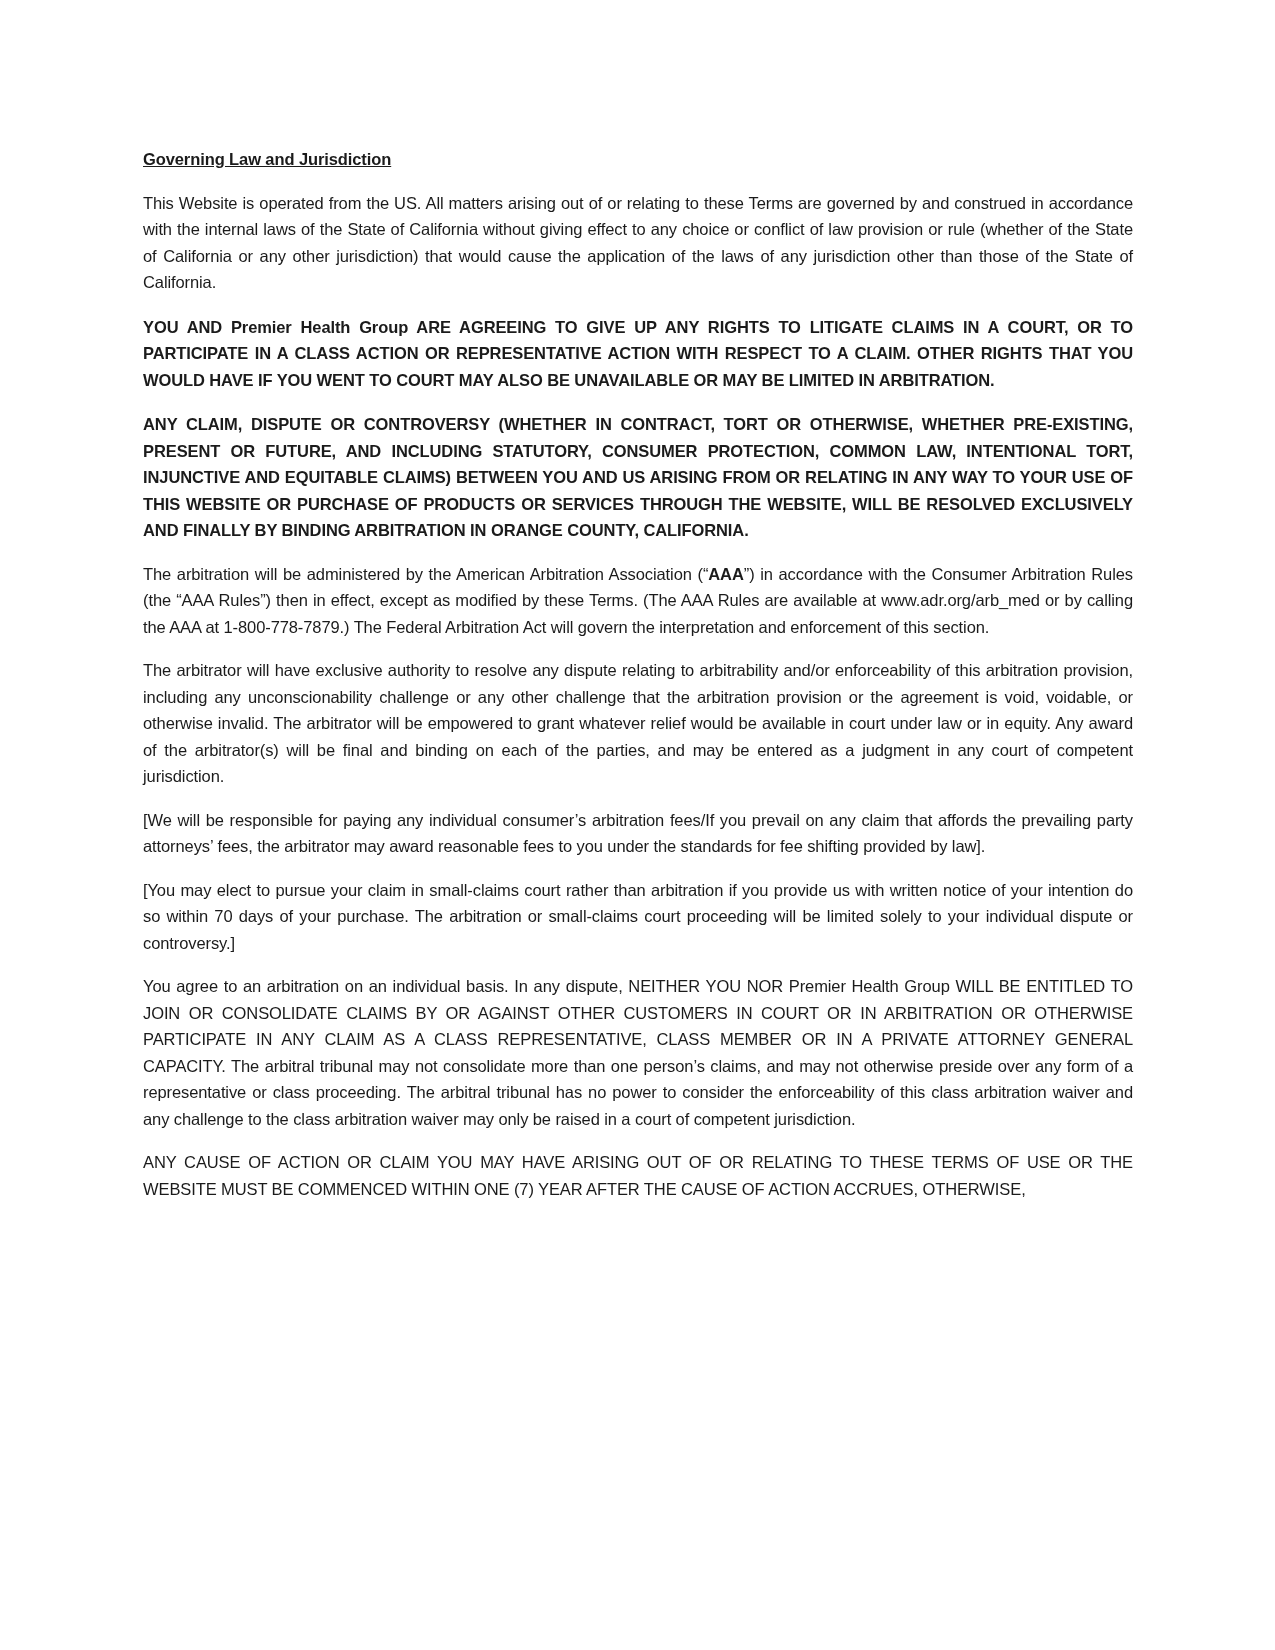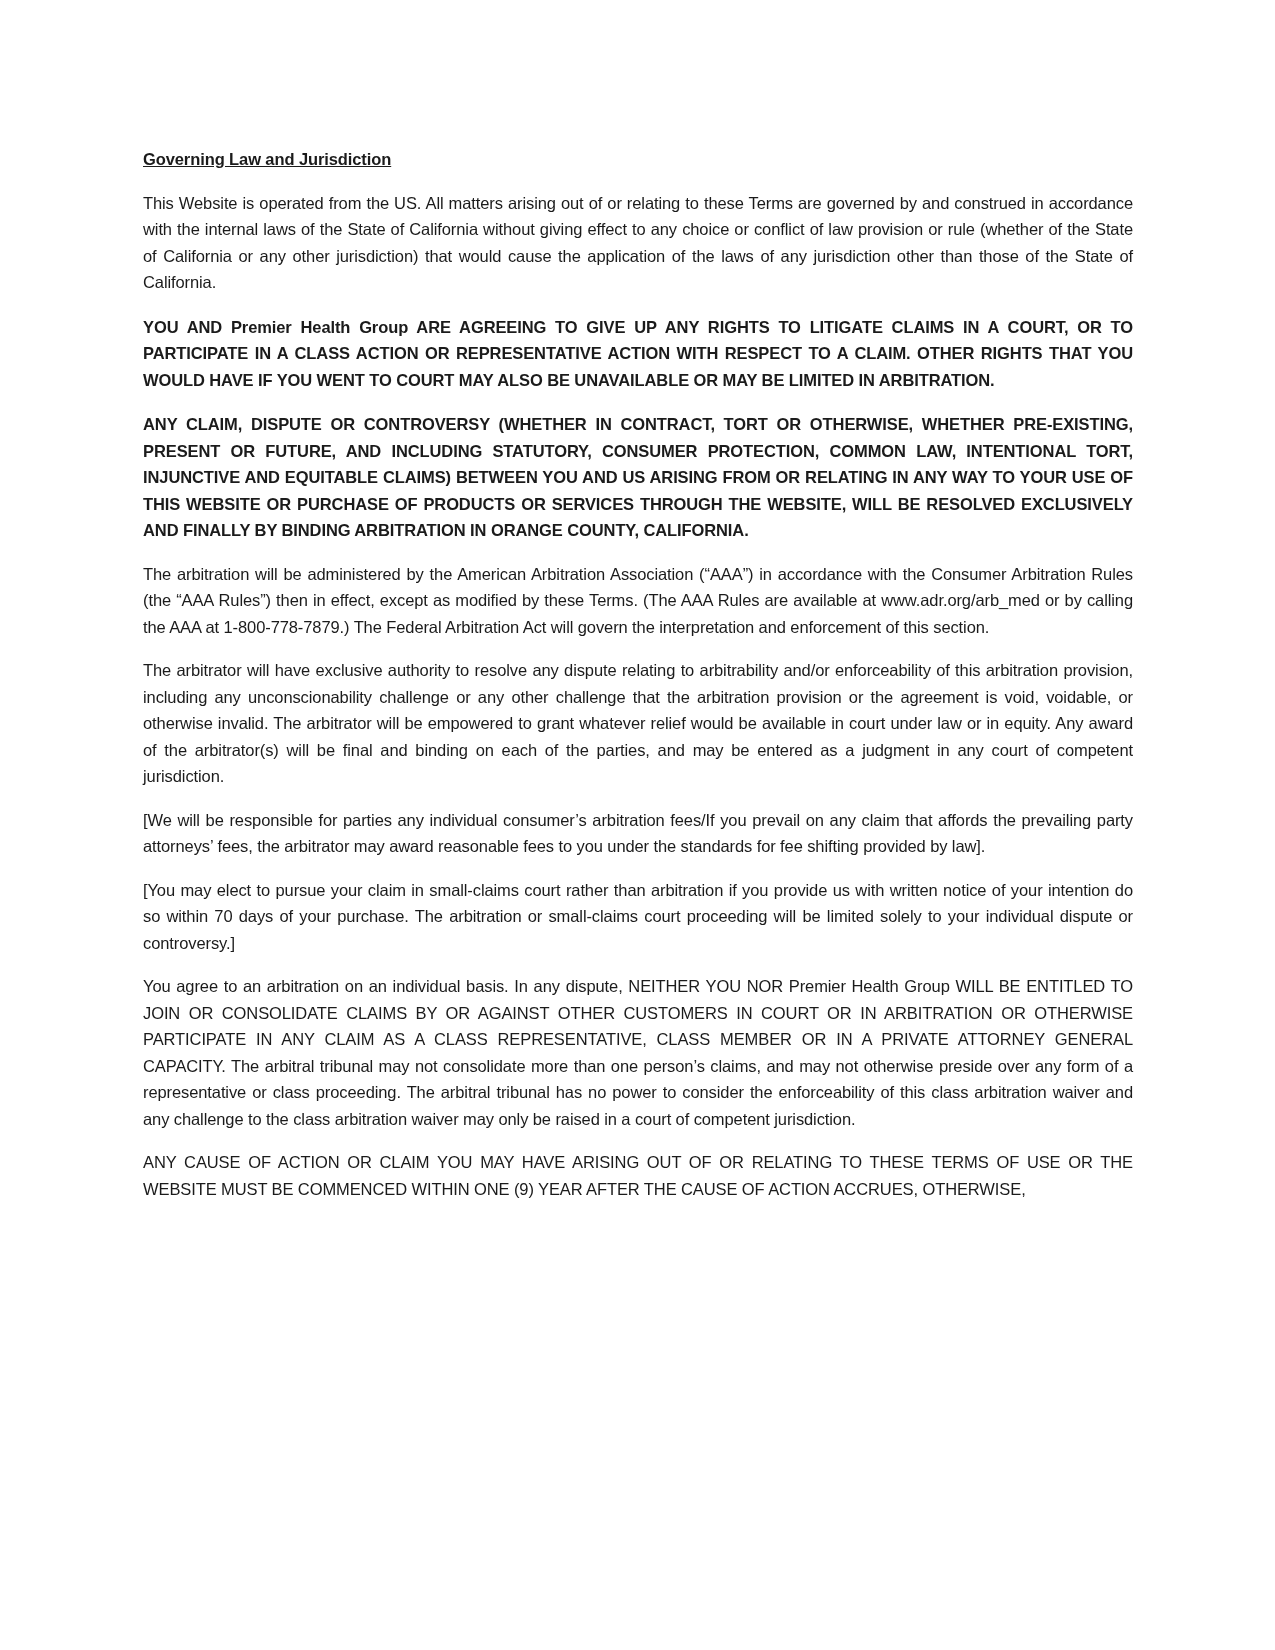--- a/index.html
+++ b/index.html
@@ -41,33 +41,33 @@
   }
   .content p {
     margin: 0 0 17px 0;
     text-align: justify;
   }
   .content p.bold {
     font-weight: 700;
     margin-top: 18px;
   }
   .content strong {
-    font-weight: 400;
+    font-weight: 700;
     margin-top: 8px;
   }
 </style>
 </head>
 <body>
 
 <div class="page">
   <main class="content">
       <h2>Governing Law and Jurisdiction</h2>
       <p>This Website is operated from the US. All matters arising out of or relating to these Terms are governed by and construed in accordance with the internal laws of the State of California without giving effect to any choice or conflict of law provision or rule (whether of the State of California or any other jurisdiction) that would cause the application of the laws of any jurisdiction other than those of the State of California.</p>
       <p class="bold">YOU AND Premier Health Group ARE AGREEING TO GIVE UP ANY RIGHTS TO LITIGATE CLAIMS IN A COURT, OR TO PARTICIPATE IN A CLASS ACTION OR REPRESENTATIVE ACTION WITH RESPECT TO A CLAIM. OTHER RIGHTS THAT YOU WOULD HAVE IF YOU WENT TO COURT MAY ALSO BE UNAVAILABLE OR MAY BE LIMITED IN ARBITRATION.</p>
       <p class="bold">ANY CLAIM, DISPUTE OR CONTROVERSY (WHETHER IN CONTRACT, TORT OR OTHERWISE, WHETHER PRE-EXISTING, PRESENT OR FUTURE, AND INCLUDING STATUTORY, CONSUMER PROTECTION, COMMON LAW, INTENTIONAL TORT, INJUNCTIVE AND EQUITABLE CLAIMS) BETWEEN YOU AND US ARISING FROM OR RELATING IN ANY WAY TO YOUR USE OF THIS WEBSITE OR PURCHASE OF PRODUCTS OR SERVICES THROUGH THE WEBSITE, WILL BE RESOLVED EXCLUSIVELY AND FINALLY BY BINDING ARBITRATION IN ORANGE COUNTY, CALIFORNIA.</p>
       <p>The arbitration will be administered by the American Arbitration Association (“<strong>AAA</strong>”) in accordance with the Consumer Arbitration Rules (the “AAA Rules”) then in effect, except as modified by these Terms. (The AAA Rules are available at www.adr.org/arb_med or by calling the AAA at 1-800-778-7879.) The Federal Arbitration Act will govern the interpretation and enforcement of this section.</p>
       <p>The arbitrator will have exclusive authority to resolve any dispute relating to arbitrability and/or enforceability of this arbitration provision, including any unconscionability challenge or any other challenge that the arbitration provision or the agreement is void, voidable, or otherwise invalid. The arbitrator will be empowered to grant whatever relief would be available in court under law or in equity. Any award of the arbitrator(s) will be final and binding on each of the parties, and may be entered as a judgment in any court of competent jurisdiction.</p>
-      <p>[We will be responsible for parties any individual consumer’s arbitration fees/If you prevail on any claim that affords the prevailing party attorneys’ fees, the arbitrator may award reasonable fees to you under the standards for fee shifting provided by law].</p>
+      <p>[We will be responsible for paying any individual consumer’s arbitration fees/If you prevail on any claim that affords the prevailing party attorneys’ fees, the arbitrator may award reasonable fees to you under the standards for fee shifting provided by law].</p>
       <p>[You may elect to pursue your claim in small-claims court rather than arbitration if you provide us with written notice of your intention do so within 70 days of your purchase. The arbitration or small-claims court proceeding will be limited solely to your individual dispute or controversy.]</p>
       <p>You agree to an arbitration on an individual basis. In any dispute, NEITHER YOU NOR Premier Health Group WILL BE ENTITLED TO JOIN OR CONSOLIDATE CLAIMS BY OR AGAINST OTHER CUSTOMERS IN COURT OR IN ARBITRATION OR OTHERWISE PARTICIPATE IN ANY CLAIM AS A CLASS REPRESENTATIVE, CLASS MEMBER OR IN A PRIVATE ATTORNEY GENERAL CAPACITY. The arbitral tribunal may not consolidate more than one person’s claims, and may not otherwise preside over any form of a representative or class proceeding. The arbitral tribunal has no power to consider the enforceability of this class arbitration waiver and any challenge to the class arbitration waiver may only be raised in a court of competent jurisdiction.</p>
-      <p>ANY CAUSE OF ACTION OR CLAIM YOU MAY HAVE ARISING OUT OF OR RELATING TO THESE TERMS OF USE OR THE WEBSITE MUST BE COMMENCED WITHIN ONE (9) YEAR AFTER THE CAUSE OF ACTION ACCRUES, OTHERWISE,</p>
+      <p>ANY CAUSE OF ACTION OR CLAIM YOU MAY HAVE ARISING OUT OF OR RELATING TO THESE TERMS OF USE OR THE WEBSITE MUST BE COMMENCED WITHIN ONE (7) YEAR AFTER THE CAUSE OF ACTION ACCRUES, OTHERWISE,</p>
     </main>
 </div>
 
 </body></html>

